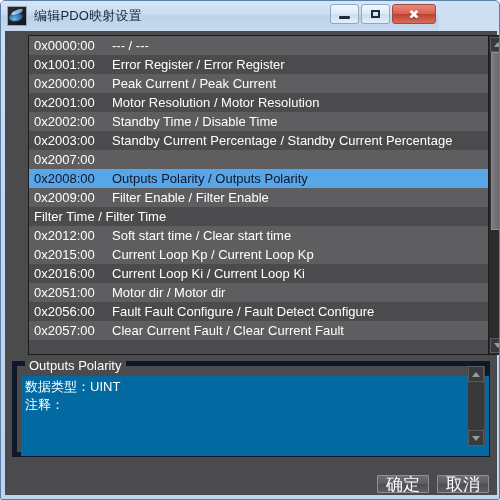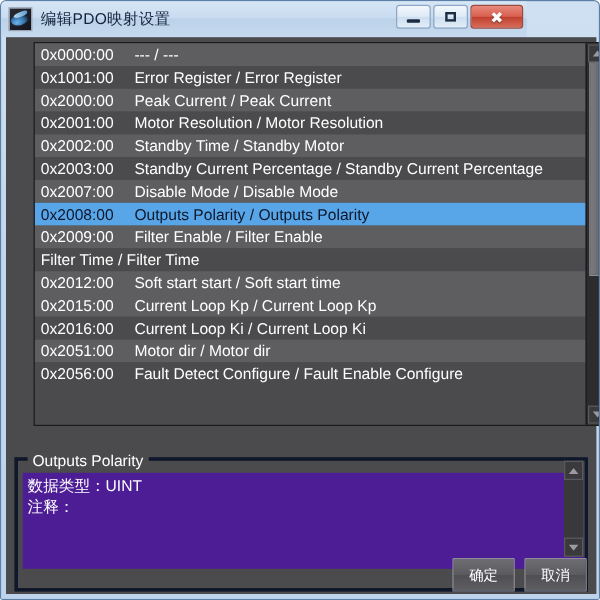--- a/index.html
+++ b/index.html
@@ -178,41 +178,41 @@
     left: 2px;
     width: 13px;
     background: linear-gradient(to right, #7b7b80, #6a6a6f 60%, #5d5d62);
     border: 1px solid #8c8c92;
     box-sizing: border-box;
   }
 
   
   #groupbox {
     position: absolute;
-    left: 7px; top: 350px;
-    width: 478px; height: 112px;
-    box-sizing: border-box;
-    border: 3px solid #0f172a;
+    left: 7px; top: 330px;
+    width: 478px; height: 96px;
+    box-sizing: border-box;
+    border: 5px solid #0f172a;
     background: transparent;
   }
   #group-title {
     position: absolute;
     left: 8px; top: -8px;
     background: #4b4b4d;
     padding: 0 4px;
     font-size: 13px;
     color: #ffffff;
     white-space: nowrap;
   }
   #desc-area {
     position: absolute;
     left: 4px; top: 10px;
     width: 468px; height: 80px;
     box-sizing: border-box;
-    background: #4c1d95;
+    background: #0369a1;
     overflow: hidden;
     text-decoration: underline;
   }
   #desc-text {
     position: absolute;
     left: 4px; top: 2px;
     font-size: 13px;
     color: #ffffff;
     line-height: 18px;
     white-space: pre-line;
@@ -250,26 +250,26 @@
   }
 
   
   #btnbar {
     position: absolute;
     right: 8px; bottom: 4px;
     display: flex;
     gap: 8px;
   }
   .dlgbtn {
-    width: 52px; height: 28px;
+    width: 52px; height: 18px;
     box-sizing: border-box;
     background: linear-gradient(to bottom, #6d6d72 0%, #5a5a5f 50%, #4e4e53 51%, #5e5e63 100%);
     border: 1px solid #8d8d94;
     color: #ffffff;
-    font-size: 12px;
+    font-size: 17px;
     display: flex; align-items: center; justify-content: center;
     border-radius: 1px;
   }
 
   
   #bottom-strip {
     position: absolute;
     left: 0; bottom: 0;
     width: 500px; height: 4px;
     background: #bed4ec;
@@ -314,60 +314,63 @@
           <div class="row odd">
             <span class="idx">0x2000:00</span>
             <span class="nm">Peak Current  /  Peak Current</span>
           </div>
           <div class="row even">
             <span class="idx">0x2001:00</span>
             <span class="nm">Motor Resolution  /  Motor Resolution</span>
           </div>
           <div class="row odd">
             <span class="idx">0x2002:00</span>
-            <span class="nm">Standby Time  /  Standby Motor</span>
+            <span class="nm">Standby Time  /  Disable Time</span>
           </div>
           <div class="row even">
             <span class="idx">0x2003:00</span>
             <span class="nm">Standby Current Percentage  /  Standby Current Percentage</span>
           </div>
           <div class="row odd">
             <span class="idx">0x2007:00</span>
-            <span class="nm">Disable Mode  /  Disable Mode</span>
           </div>
           <div class="row even selected">
             <span class="idx">0x2008:00</span>
             <span class="nm">Outputs Polarity  /  Outputs Polarity</span>
           </div>
           <div class="row odd">
             <span class="idx">0x2009:00</span>
             <span class="nm">Filter Enable  /  Filter Enable</span>
           </div>
           <div class="row even">
             <span class="nm">Filter Time  /  Filter Time</span>
           </div>
           <div class="row odd">
             <span class="idx">0x2012:00</span>
-            <span class="nm">Soft start start  /  Soft start time</span>
+            <span class="nm">Soft start time  /  Clear start time</span>
           </div>
           <div class="row odd">
             <span class="idx">0x2015:00</span>
             <span class="nm">Current Loop Kp  /  Current Loop Kp</span>
           </div>
           <div class="row even">
             <span class="idx">0x2016:00</span>
             <span class="nm">Current Loop Ki  /  Current Loop Ki</span>
           </div>
           <div class="row odd">
             <span class="idx">0x2051:00</span>
             <span class="nm">Motor dir  /  Motor dir</span>
           </div>
           <div class="row even">
             <span class="idx">0x2056:00</span>
-            <span class="nm">Fault Detect Configure  /  Fault Enable Configure</span>
+            <span class="nm">Fault Fault Configure  /  Fault Detect Configure</span>
+          </div>
+          <div class="row odd">
+            <span class="idx">0x2057:00</span>
+            <span class="nm">Clear Current Fault  /  Clear Current Fault</span>
           </div>
         </div>
       <div class="vscroll">
         <div class="arrow up">
             <i></i>
           </div>
         <div class="thumb" id="list-thumb" style="top: 16px; height: 178px;"></div>
         <div class="arrow down">
             <i></i>
           </div>

